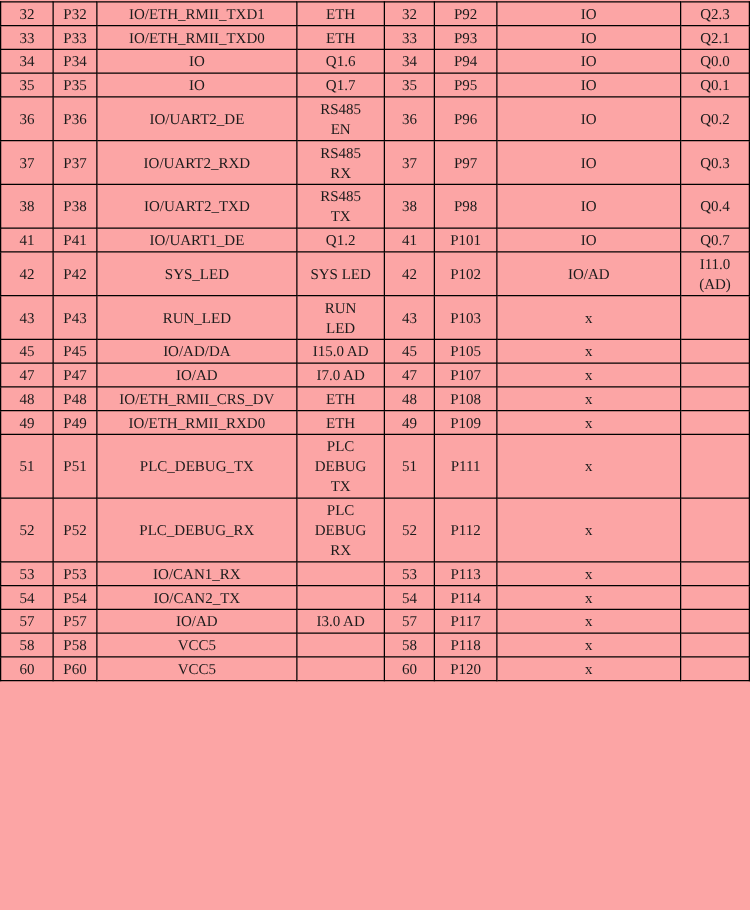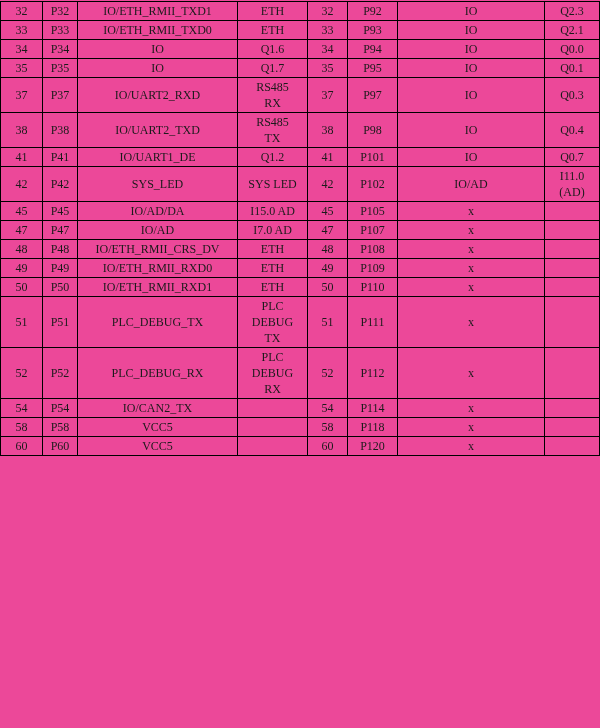--- a/index.html
+++ b/index.html
@@ -3,21 +3,21 @@
 <meta charset="utf-8">
 <style>
   html, body {
     margin: 0;
     padding: 0;
     background: #ffffff;
   }
   .page {
     width: 600px;
     height: 728px;
-    background: #ec4899;
+    background: #fca5a5;
     overflow: hidden;
     box-sizing: border-box;
   }
   table.pin-table {
     width: 599px;
     border-collapse: collapse;
     table-layout: fixed;
     font-family: "Liberation Serif", "DejaVu Serif", serif;
     font-size: 12px;
     color: #1b1b1b;
@@ -92,20 +92,31 @@
           <td>35</td>
           <td>P35</td>
           <td>IO</td>
           <td>Q1.7</td>
           <td>35</td>
           <td>P95</td>
           <td>IO</td>
           <td>Q0.1</td>
         </tr>
         <tr>
+          <td>36</td>
+          <td>P36</td>
+          <td>IO/UART2_DE</td>
+          <td>RS485
+EN</td>
+          <td>36</td>
+          <td>P96</td>
+          <td>IO</td>
+          <td>Q0.2</td>
+        </tr>
+        <tr>
           <td>37</td>
           <td>P37</td>
           <td>IO/UART2_RXD</td>
           <td>RS485
 RX</td>
           <td>37</td>
           <td>P97</td>
           <td>IO</td>
           <td>Q0.3</td>
         </tr>
@@ -135,20 +146,31 @@
           <td>P42</td>
           <td>SYS_LED</td>
           <td>SYS LED</td>
           <td>42</td>
           <td>P102</td>
           <td>IO/AD</td>
           <td>I11.0
 (AD)</td>
         </tr>
         <tr>
+          <td>43</td>
+          <td>P43</td>
+          <td>RUN_LED</td>
+          <td>RUN
+LED</td>
+          <td>43</td>
+          <td>P103</td>
+          <td>x</td>
+          <td></td>
+        </tr>
+        <tr>
           <td>45</td>
           <td>P45</td>
           <td>IO/AD/DA</td>
           <td>I15.0 AD</td>
           <td>45</td>
           <td>P105</td>
           <td>x</td>
           <td></td>
         </tr>
         <tr>
@@ -171,30 +193,20 @@
           <td>x</td>
           <td></td>
         </tr>
         <tr>
           <td>49</td>
           <td>P49</td>
           <td>IO/ETH_RMII_RXD0</td>
           <td>ETH</td>
           <td>49</td>
           <td>P109</td>
-          <td>x</td>
-          <td></td>
-        </tr>
-        <tr>
-          <td>50</td>
-          <td>P50</td>
-          <td>IO/ETH_RMII_RXD1</td>
-          <td>ETH</td>
-          <td>50</td>
-          <td>P110</td>
           <td>x</td>
           <td></td>
         </tr>
         <tr>
           <td>51</td>
           <td>P51</td>
           <td>PLC_DEBUG_TX</td>
           <td>PLC
 DEBUG
 TX</td>
@@ -209,26 +221,46 @@
           <td>PLC_DEBUG_RX</td>
           <td>PLC
 DEBUG
 RX</td>
           <td>52</td>
           <td>P112</td>
           <td>x</td>
           <td></td>
         </tr>
         <tr>
+          <td>53</td>
+          <td>P53</td>
+          <td>IO/CAN1_RX</td>
+          <td></td>
+          <td>53</td>
+          <td>P113</td>
+          <td>x</td>
+          <td></td>
+        </tr>
+        <tr>
           <td>54</td>
           <td>P54</td>
           <td>IO/CAN2_TX</td>
           <td></td>
           <td>54</td>
           <td>P114</td>
+          <td>x</td>
+          <td></td>
+        </tr>
+        <tr>
+          <td>57</td>
+          <td>P57</td>
+          <td>IO/AD</td>
+          <td>I3.0 AD</td>
+          <td>57</td>
+          <td>P117</td>
           <td>x</td>
           <td></td>
         </tr>
         <tr>
           <td>58</td>
           <td>P58</td>
           <td>VCC5</td>
           <td></td>
           <td>58</td>
           <td>P118</td>

